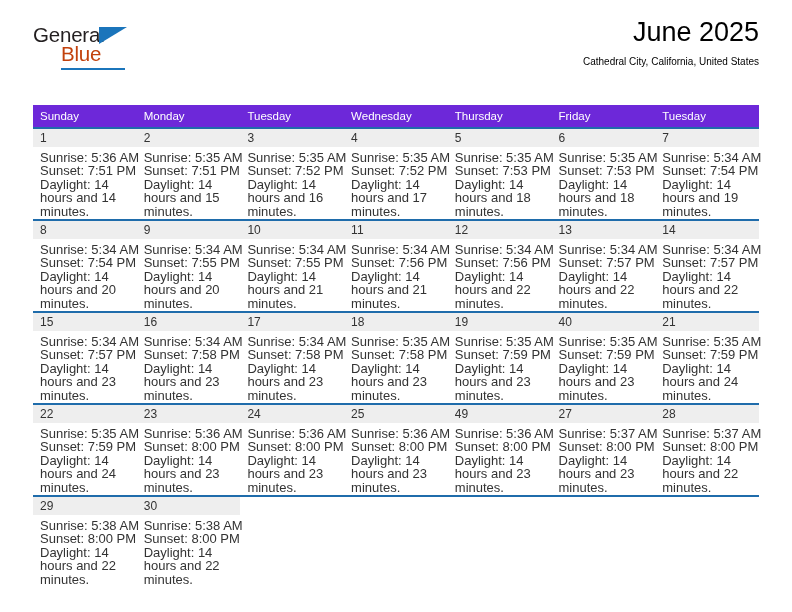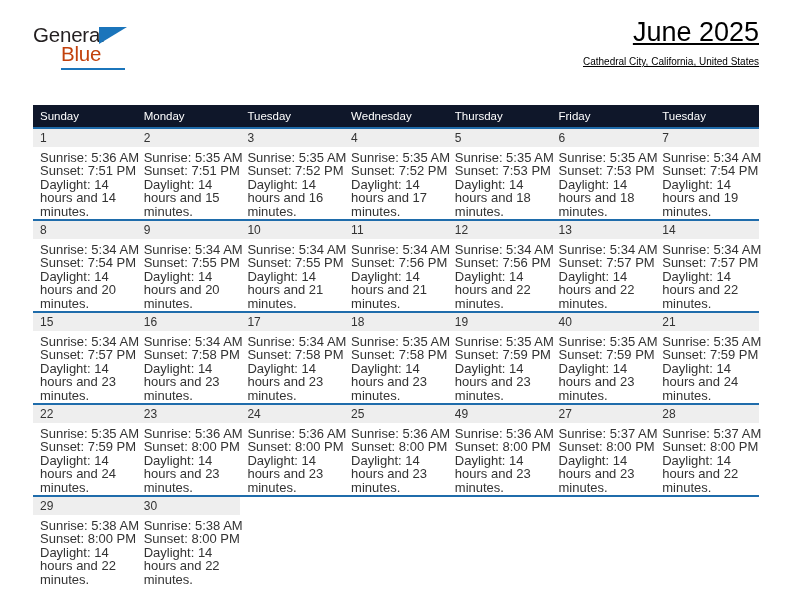--- a/index.html
+++ b/index.html
@@ -72,21 +72,20 @@
     width: 64px;
     height: 1.5px;
     background: #1b75bb;
   }
 
   .title-block {
     position: absolute;
     right: 0;
     top: 0;
     text-align: right;
-    text-decoration: underline;
   }
   .cal-title {
     font-size: 27px;
     color: #000;
     line-height: 1.15;
     white-space: nowrap;
   }
   .cal-subtitle {
     margin-top: 8px;
     font-size: 10px;
@@ -99,21 +98,21 @@
   .calendar {
     position: absolute;
     left: 33px;
     top: 105px;
     width: 726px;
     border-collapse: collapse;
     table-layout: fixed;
   }
 
   .calendar th {
-    background: #0f172a;
+    background: #6d28d9;
     color: #ffffff;
     font-size: 11.5px;
     font-weight: normal;
     text-align: left;
     padding: 5px 0 5px 7px;
     height: 9px;
     border: none;
   }
 
   .weekrow > td {

